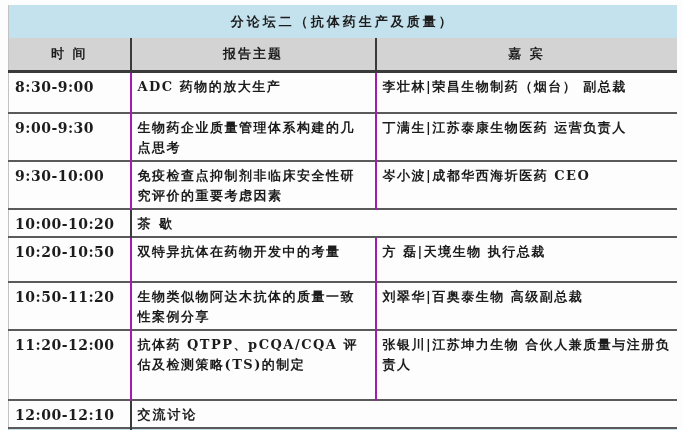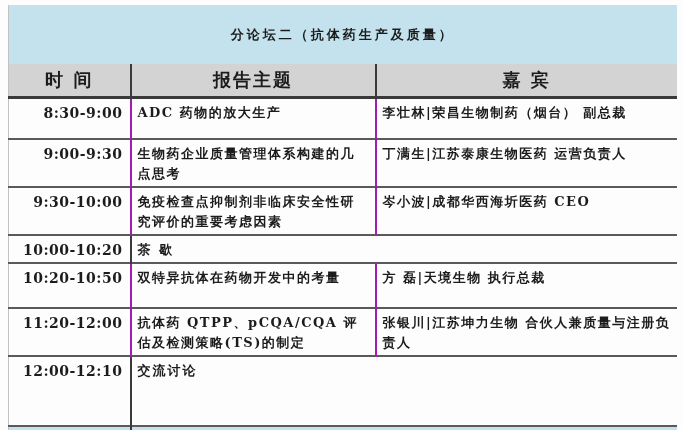--- a/index.html
+++ b/index.html
@@ -26,47 +26,47 @@
   col.c-topic { width: 245px; }
   col.c-guest { width: 301px; }
 
   tr.title-row th {
     background: #c4e2ed;
     height: 25px;
     font-size: 13px;
     letter-spacing: 3px;
     text-align: center;
     vertical-align: middle;
-    padding: 17px;
+    padding: 4px;
   }
   tr.header-row th {
     background: #d3d3d3;
     height: 32px;
-    font-size: 18px;
+    font-size: 13px;
     letter-spacing: 2px;
     text-align: center;
     vertical-align: middle;
     padding: 0;
     border-bottom: 3px solid #3a3a3a;
   }
   tr.header-row th + th { border-left: 2px solid #3a3a3a; }
 
   tbody td {
     vertical-align: top;
     padding: 4px 6px 2px 6px;
     font-size: 13px;
     letter-spacing: 1.5px;
     line-height: 20px;
     border-top: 2px solid #5a5a5a;
     overflow: hidden;
   }
   tbody tr:first-child td { border-top: none; }
 
   td.time {
-    text-align: right;
+    text-align: left;
     padding-right: 7px;
     font-size: 14px;
     letter-spacing: 0.5px;
     white-space: nowrap;
   }
   td.topic, td.guest { border-left: 2px solid #a21caf; }
   td.merged {
     border-left: 2px solid #3a3a3a;
     letter-spacing: 2px;
   }
@@ -122,20 +122,25 @@
       <tr>
         <td class="time">10:00-10:20</td>
         <td class="merged" colspan="2">茶  歇</td>
       </tr>
       <tr>
         <td class="time">10:20-10:50</td>
         <td class="topic">双特异抗体在药物开发中的考量</td>
         <td class="guest">方   磊|天境生物  执行总裁</td>
       </tr>
       <tr>
+        <td class="time">10:50-11:20</td>
+        <td class="topic">生物类似物阿达木抗体的质量一致性案例分享</td>
+        <td class="guest">刘翠华|百奥泰生物  高级副总裁</td>
+      </tr>
+      <tr>
         <td class="time">11:20-12:00</td>
         <td class="topic">抗体药 QTPP、pCQA/CQA 评估及检测策略(TS)的制定</td>
         <td class="guest">张银川|江苏坤力生物   合伙人兼质量与注册负责人</td>
       </tr>
       <tr>
         <td class="time">12:00-12:10</td>
         <td class="merged" colspan="2">交流讨论</td>
       </tr>
       <tr class="highlight">
         <td class="time">12:10--</td>

